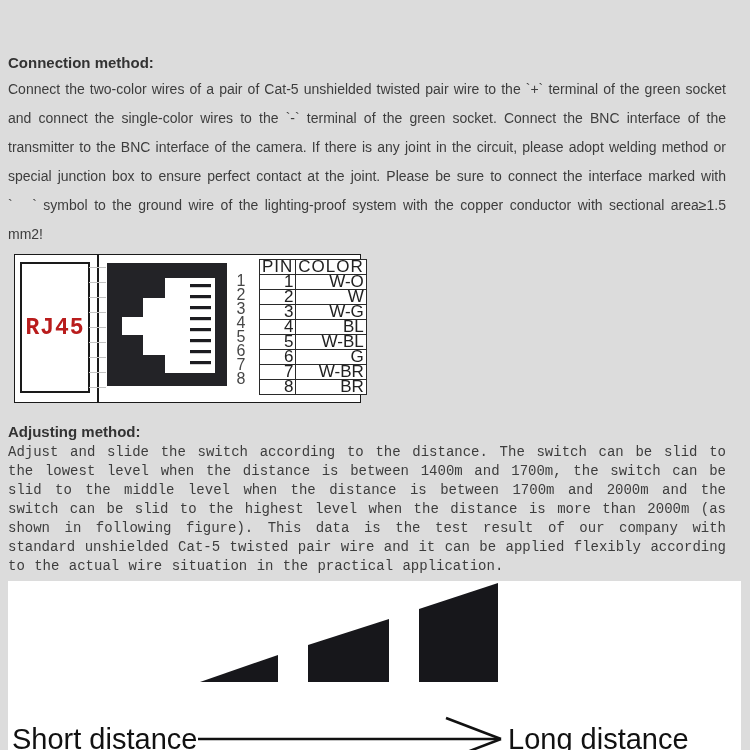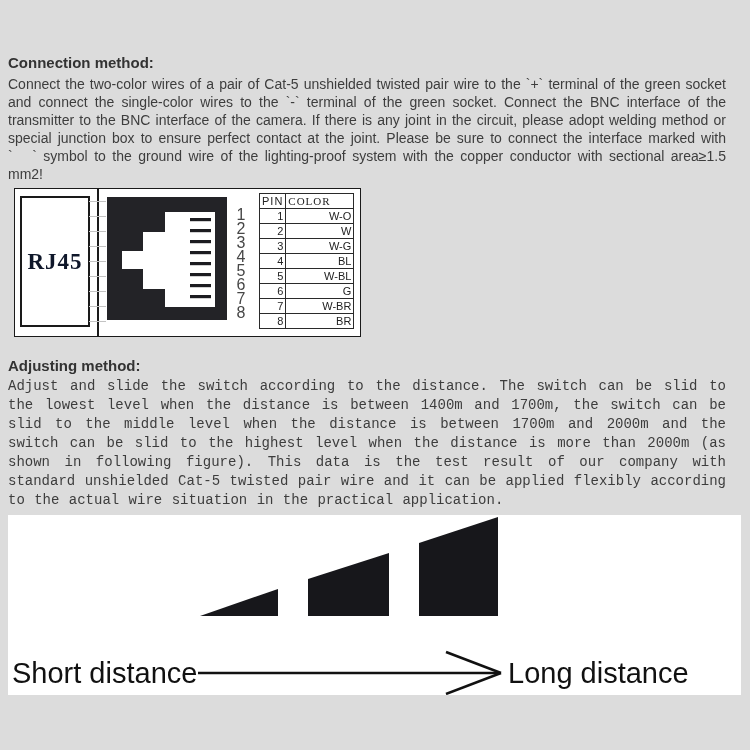--- a/index.html
+++ b/index.html
@@ -13,66 +13,66 @@
     background:var(--page_bg);
     font-family:"Liberation Sans","DejaVu Sans",sans-serif;
     color:var(--body_text);
   }
   .page{padding:54px 24px 0 8px;width:750px;height:538px;}
   .sec-heading{
     font-size:15px;line-height:18px;font-weight:bold;color:var(--heading_text);
     margin:0 0 3px 0;
   }
   .body-text{
-    font-size:14px;line-height:18px;margin:0;color:var(--body_text);
+    font-size:14px;line-height:29px;margin:0;color:var(--body_text);
     text-align:justify;text-align-last:left;word-spacing:1px;
   }
   .h-clamp{margin-top:13px;}
   .h-adjust{margin-top:20px;margin-bottom:2px;}
   .p-adjust{line-height:19px;font-family:Liberation Mono, monospace;}
 
   
   .fig1{
     position:relative;margin-top:5px;margin-left:6px;
     width:347px;height:149px;background:var(--figure_bg);
     border:1px solid #1a1a1a;
   }
   .rj45-cell{
     position:absolute;left:5px;top:7px;width:70px;height:131px;
     border:2px solid #1a1a1a;background:var(--figure_bg);
     display:flex;align-items:center;justify-content:center;
   }
   .rj45-cell span{
-    font-family:Liberation Serif, serif;
-    font-weight:bold;font-size:23px;letter-spacing:1px;color:#0f172a;
+    font-family:Liberation Mono, monospace;
+    font-weight:bold;font-size:23px;letter-spacing:1px;color:#b91c1c;
   }
   .vline{position:absolute;left:82px;top:0;width:2px;height:100%;background:#1a1a1a;}
   .tick{position:absolute;left:74px;width:17px;height:1px;background:#c3c3c3;}
   .jack{
     position:absolute;left:92px;top:8px;width:120px;height:123px;
     background:var(--jack_bg);
   }
   .jack svg{display:block;width:120px;height:123px;}
   .pin-col{
     position:absolute;left:216px;top:19px;width:20px;
     font-size:16px;line-height:14px;color:#474747;text-align:center;
   }
   .pin-col span{display:block;}
   .pin-table{
     position:absolute;left:244px;top:4px;border-collapse:collapse;
-    font-size:11px;line-height:12px;color:#222;
+    font-size:17px;line-height:12px;color:#222;
     font-family:"Liberation Sans","DejaVu Sans",sans-serif;
   }
   .pin-table th,.pin-table td{
     border:1px solid #2a2a2a;height:15px;padding:0 2px;font-weight:normal;
     background:var(--figure_bg);
   }
   .pin-table th{text-align:left;letter-spacing:1px;}
   .pin-table .c-pin{width:26px;}
-  .pin-table .c-color{width:68px;font-family:Liberation Serif, serif;}
+  .pin-table .c-color{width:68px;}
   .pin-table td.num{text-align:right;}
   .pin-table td.clr{text-align:right;}
 
   
   .fig2{
     position:relative;margin-top:5px;width:733px;height:180px;
     background:var(--figure_bg);
   }
   .fig2 svg{position:absolute;left:0;top:0;display:block;}
   .dist-label{

